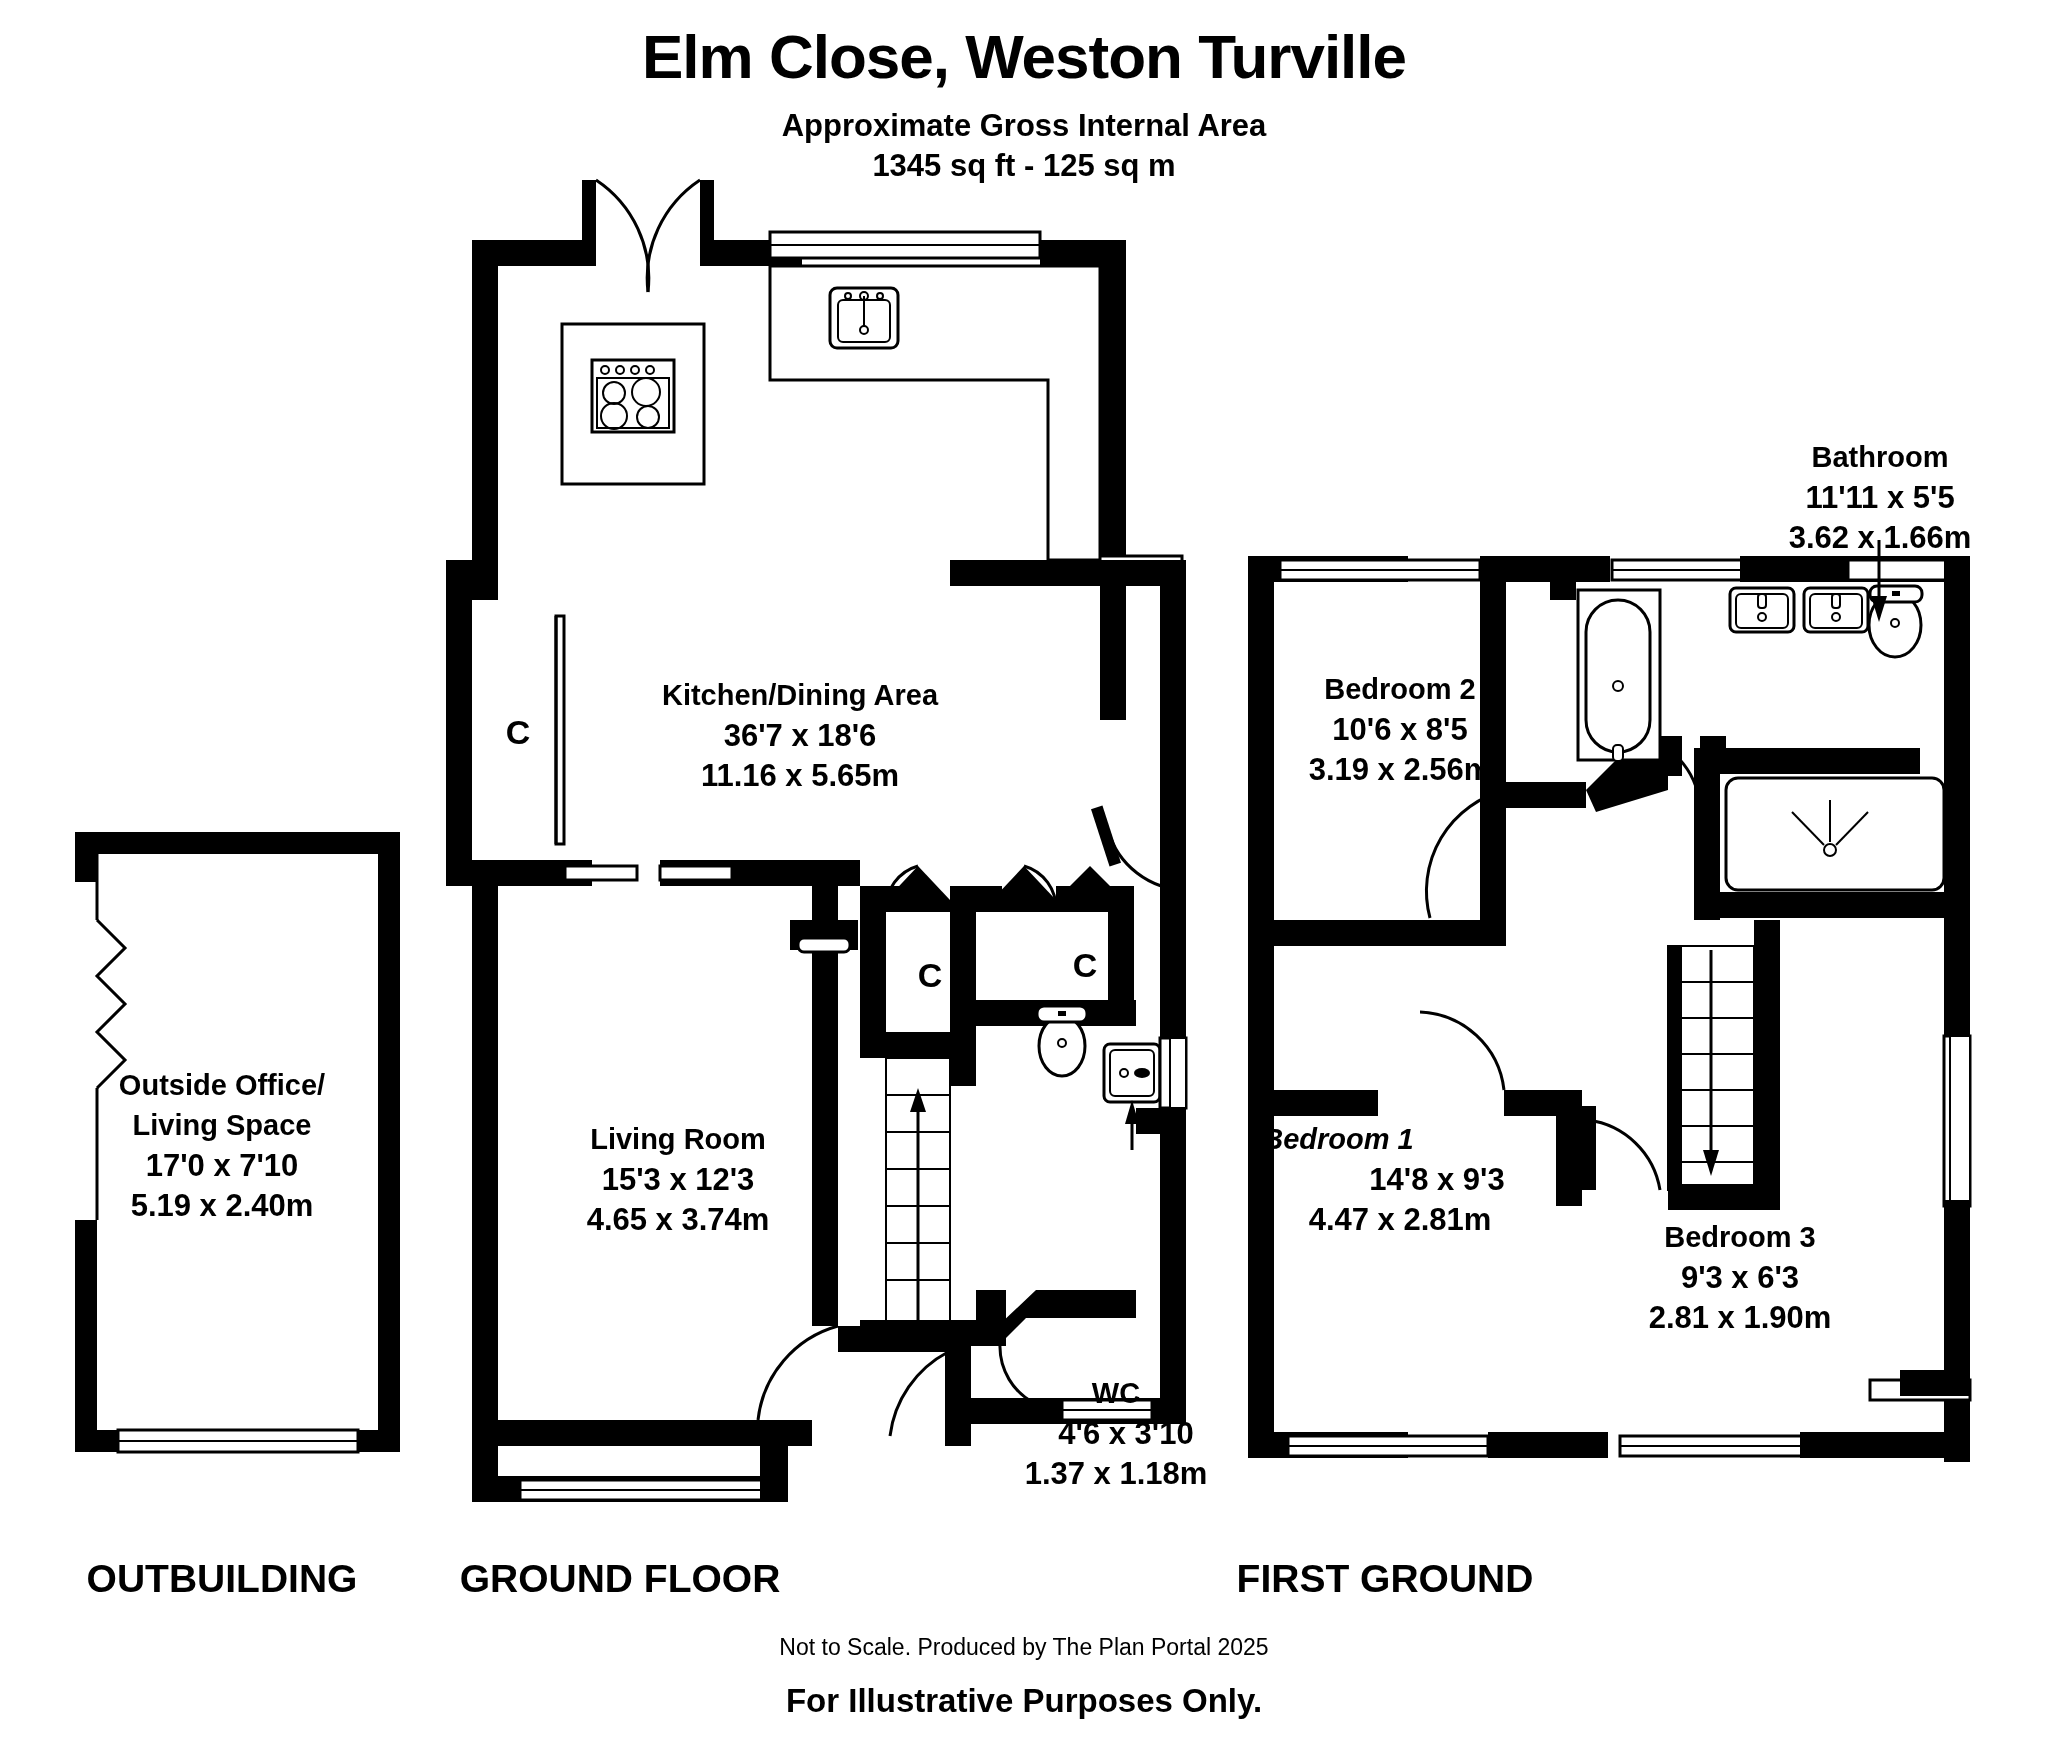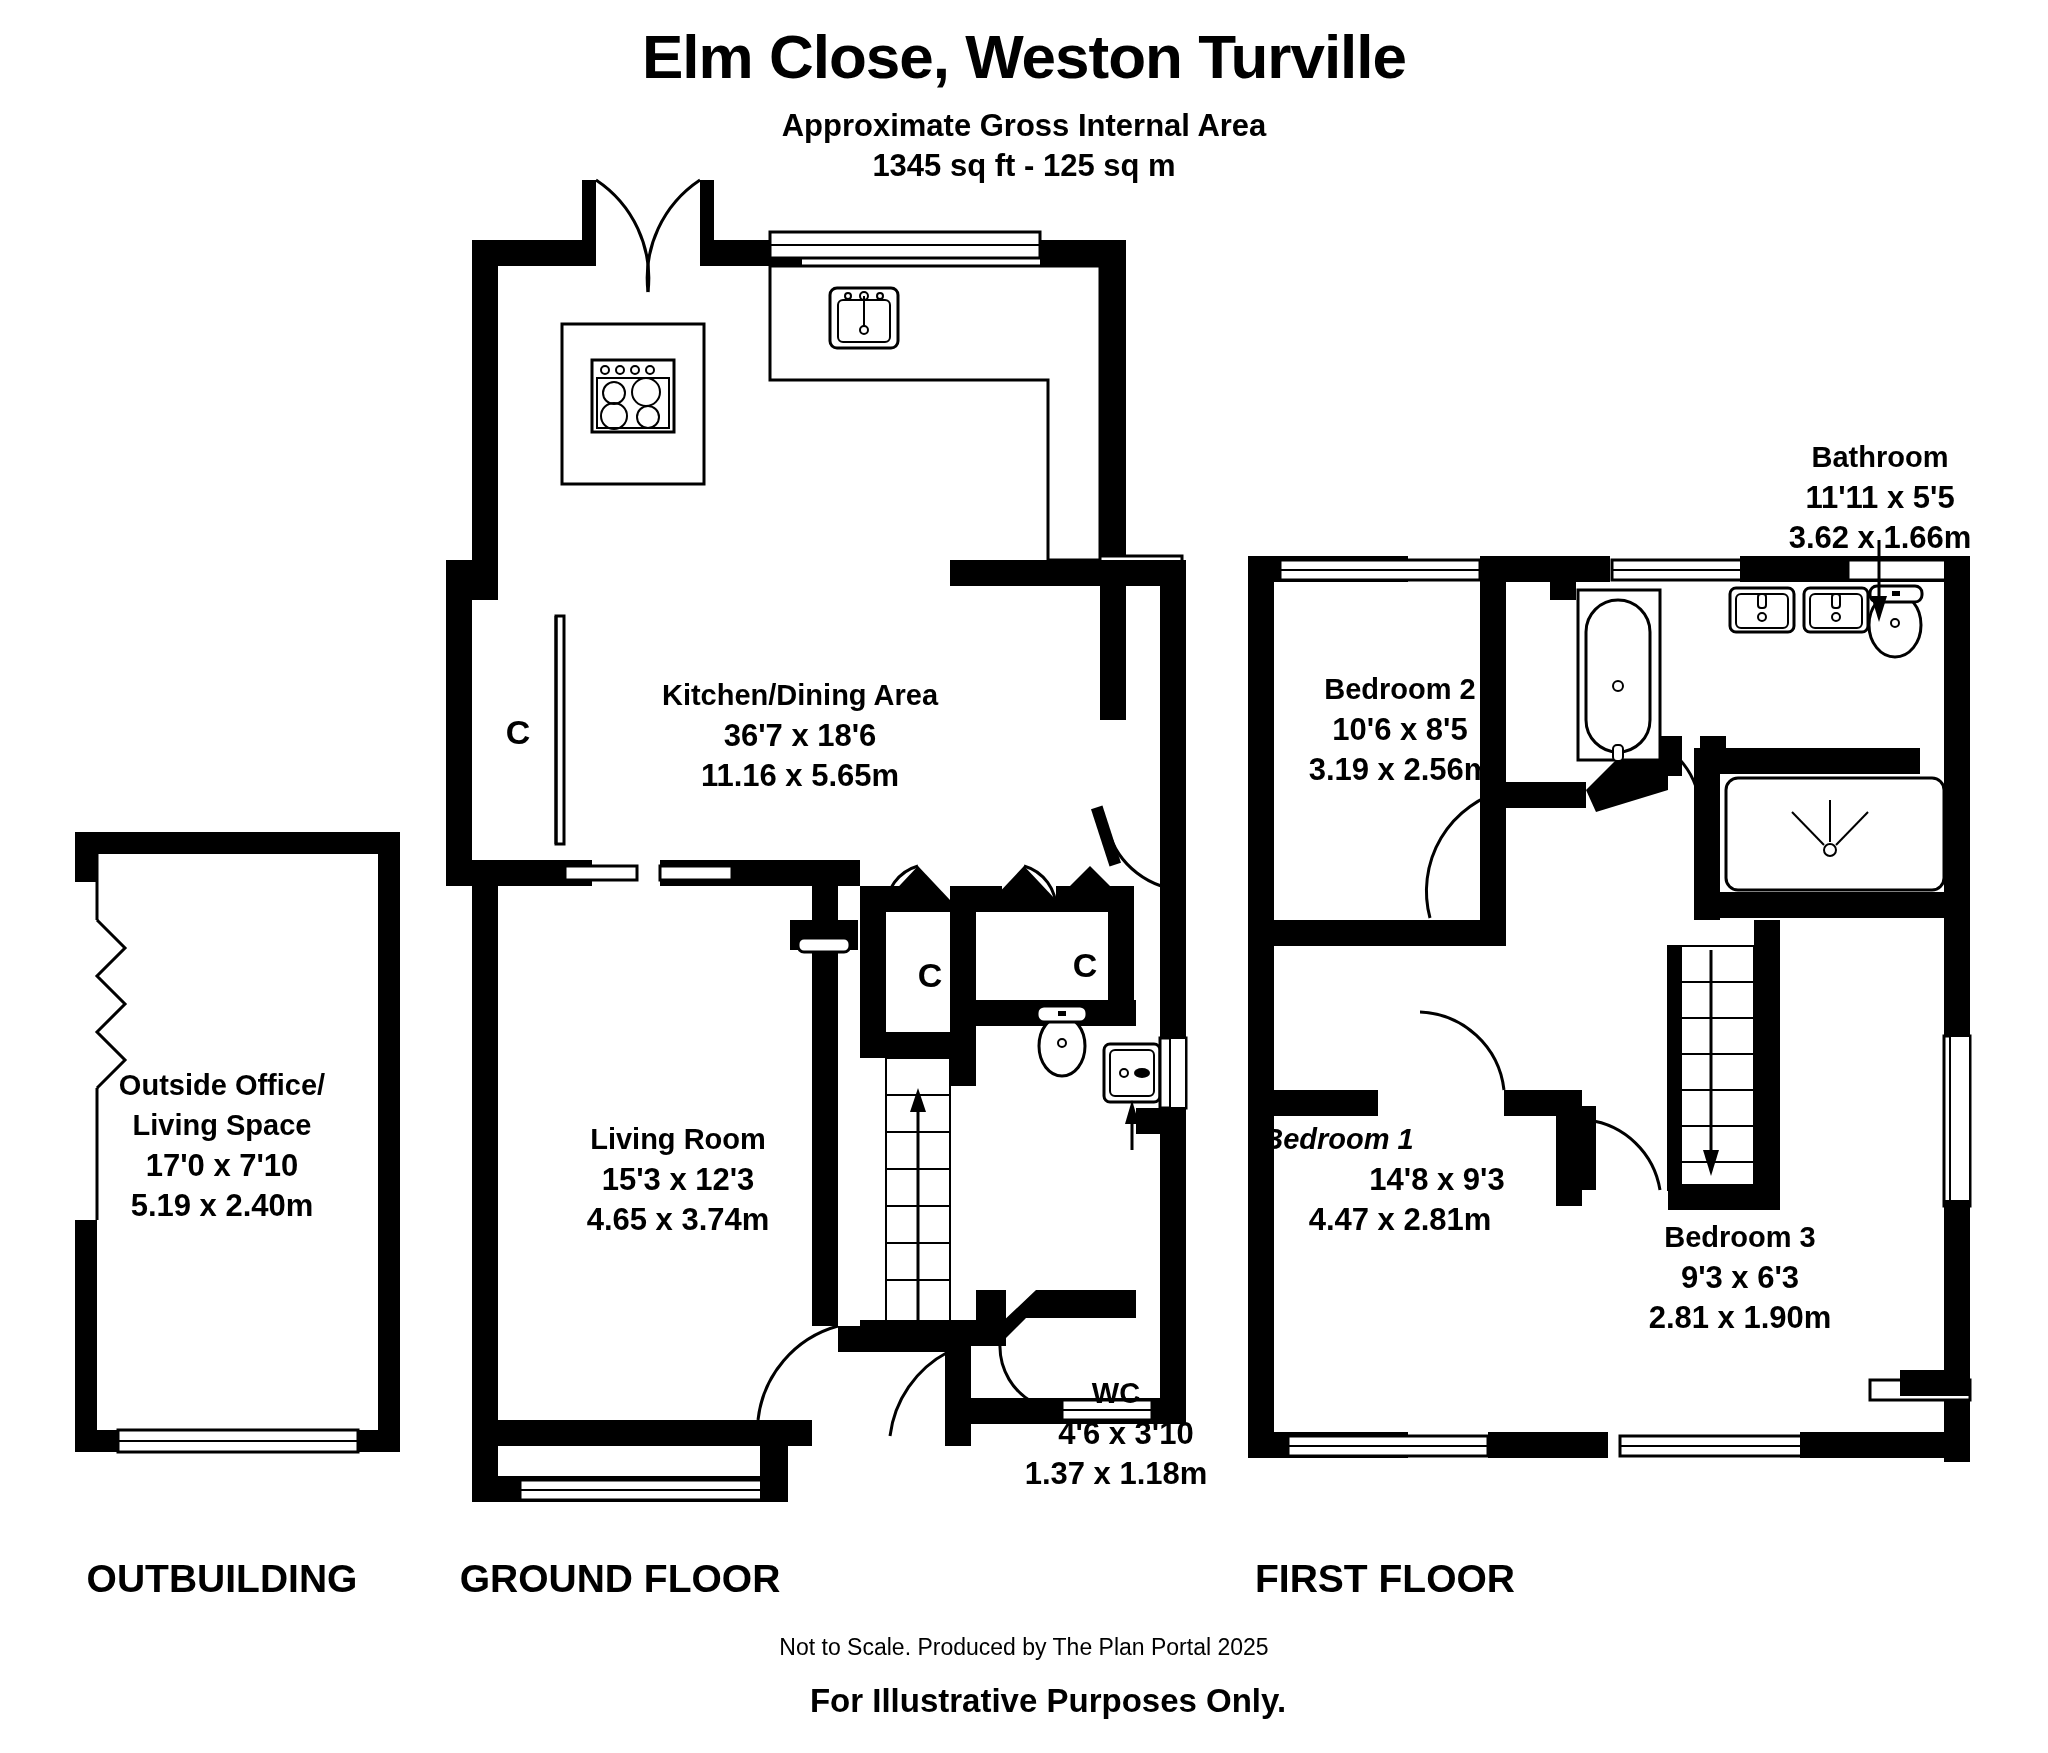--- a/index.html
+++ b/index.html
@@ -361,16 +361,16 @@
 <div class="txt roomname ctr" style="left:1880px;top:440px;">Bathroom</div>
 <div class="txt roomdim ctr" style="left:1880px;top:480px;">11'11 x 5'5</div>
 <div class="txt roomdim ctr" style="left:1880px;top:520px;">3.62 x 1.66m</div>
 
 <div class="txt cupboard ctr" style="left:518px;top:712px;">C</div>
 <div class="txt cupboard ctr" style="left:930px;top:955px;">C</div>
 <div class="txt cupboard ctr" style="left:1085px;top:945px;">C</div>
 
 <div class="txt floorlabel ctr" style="left:222px;top:1556px;">OUTBUILDING</div>
 <div class="txt floorlabel ctr" style="left:620px;top:1556px;">GROUND FLOOR</div>
-<div class="txt floorlabel ctr" style="left:1385px;top:1556px;">FIRST FLOOR</div>
+<div class="txt floorlabel ctr" style="left:1385px;top:1556px;">FIRST GROUND</div>
 
 <div class="txt footer1 ctr" style="left:1024px;top:1634px;">Not to Scale. Produced by The Plan Portal 2025</div>
-<div class="txt footer2 ctr" style="left:1024px;top:1682px;margin-left:24px;">For Illustrative Purposes Only.</div>
+<div class="txt footer2 ctr" style="left:1024px;top:1682px;">For Illustrative Purposes Only.</div>
 
 </body></html>

